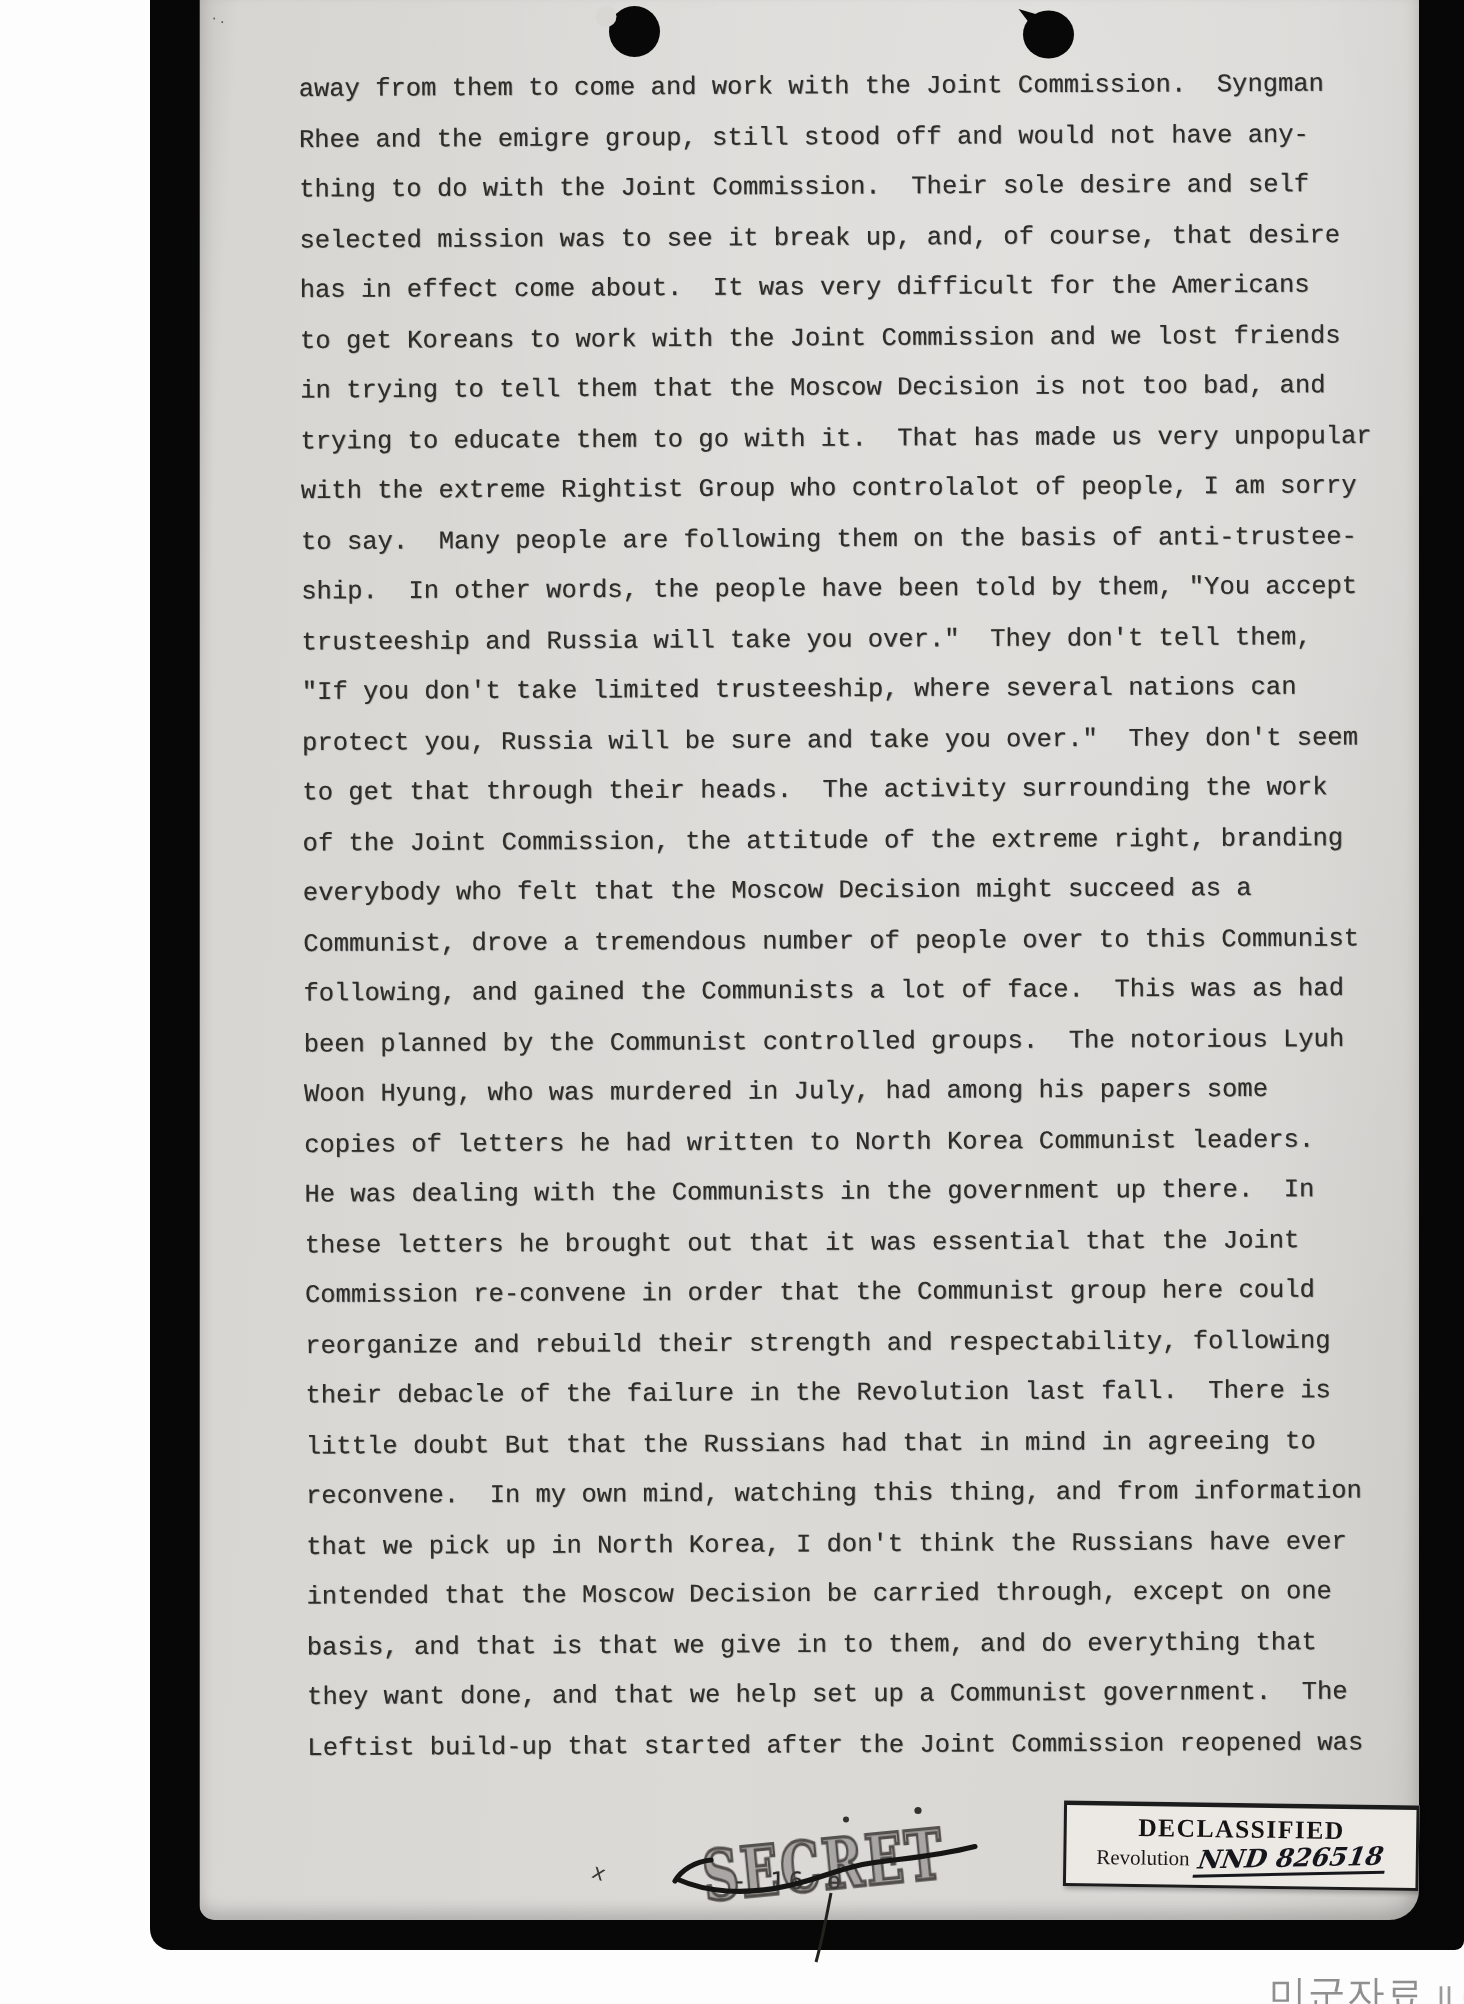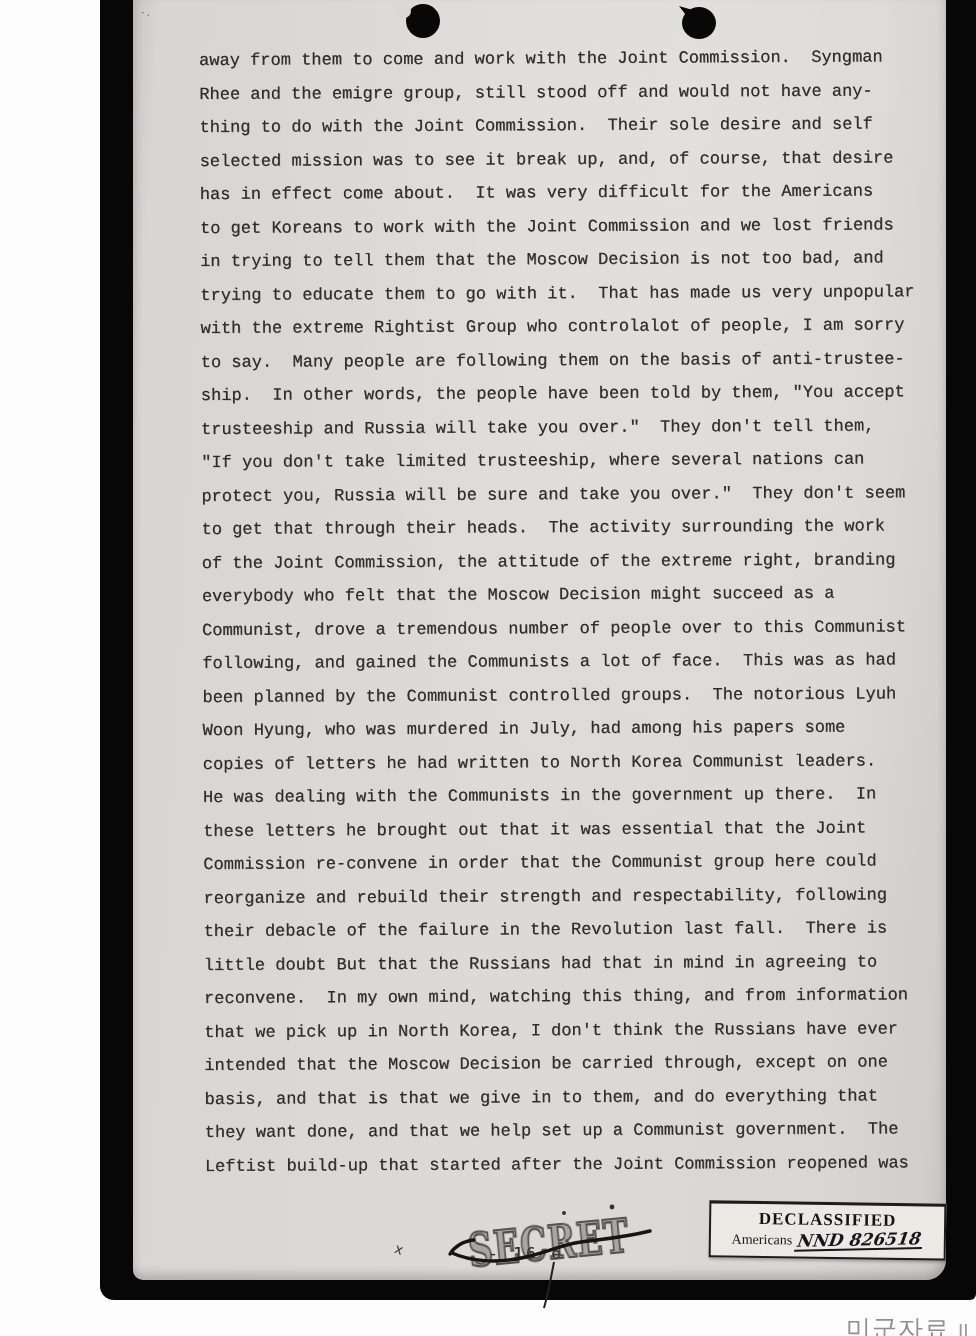--- a/index.html
+++ b/index.html
@@ -213,21 +213,21 @@
 
     <path d="M554,1262 C551,1278 548,1294 544,1308" stroke="#24221f" stroke-width="2" fill="none"></path>
 
     <circle cx="564" cy="1213" r="2" fill="#34322f"></circle>
     <circle cx="612" cy="1207" r="2.4" fill="#34322f"></circle>
   </svg>
 
   <div class="declassified-box">
     <div class="declassified-title">DECLASSIFIED</div>
     <div class="declassified-authority">
-      <span>Americans</span><span class="authority-value">NND 826518</span>
+      <span>Revolution</span><span class="authority-value">NND 826518</span>
     </div>
   </div>
 
   <div class="archive-caption">
     <span class="archive-label">미군자료</span><span class="archive-volume">II</span><span class="archive-number">49</span>
   </div>
 
 </div>
 
 </body></html>

